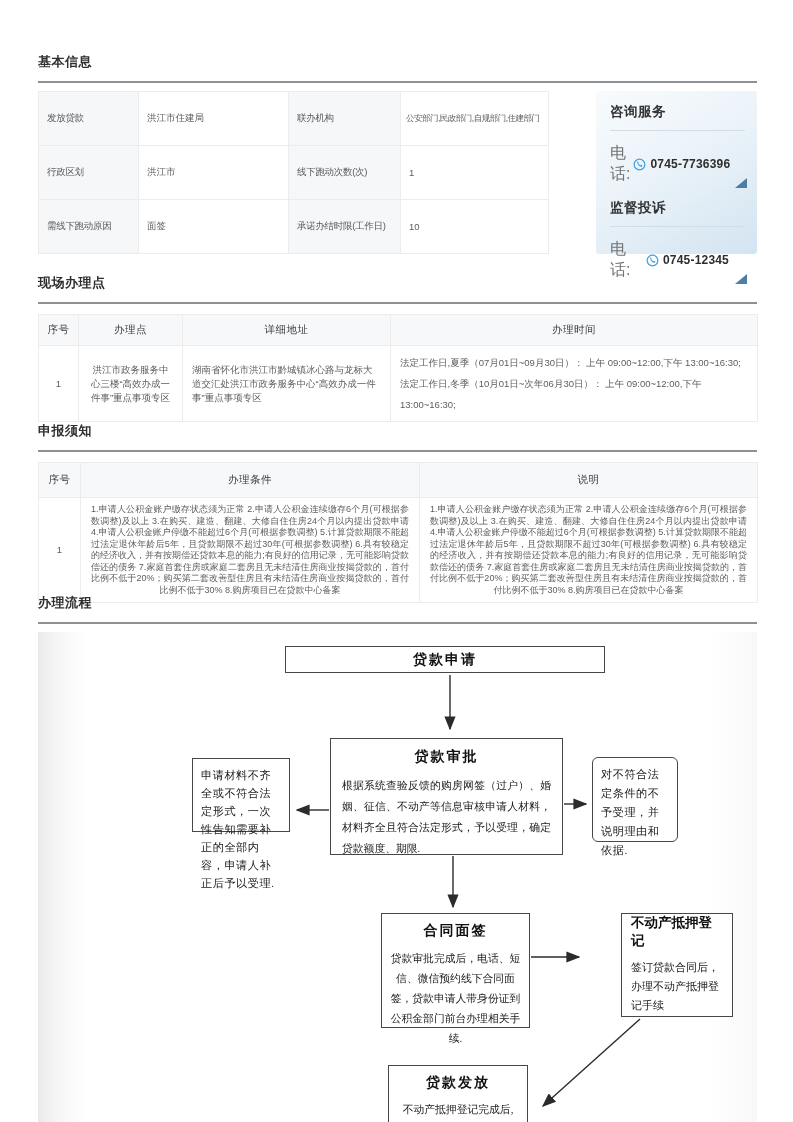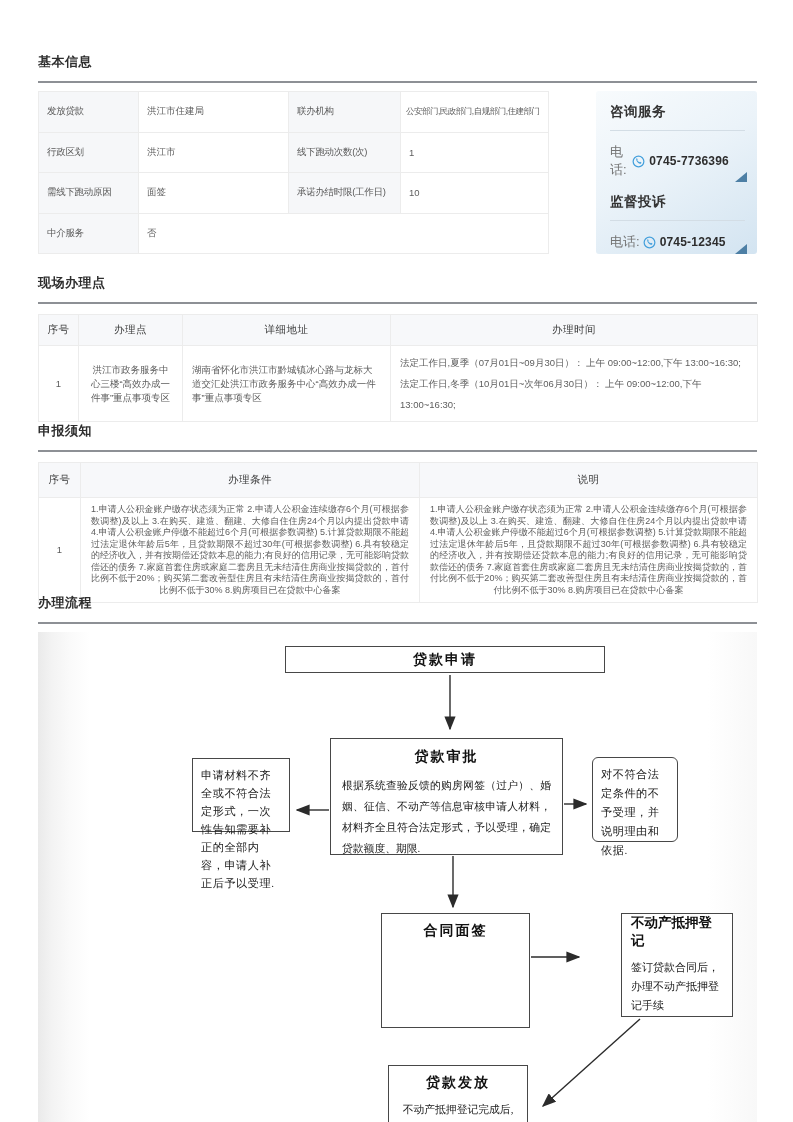--- a/index.html
+++ b/index.html
@@ -18,21 +18,21 @@
   .kv td.lbl{background:#f6f7f9;letter-spacing:-.3px;color:#595959;}
   .kv td.tight{font-size:8.5px;letter-spacing:-.5px;padding:0 5px;}
 
   
   .contact-card{width:161px;height:163px;border-radius:3px;box-sizing:border-box;
     background:linear-gradient(150deg,#f8fbfd 0%,#ebf3f9 45%,#d3e4f1 100%);
     padding:12px 10px 0 14px;}
   .card-title{font-size:13.5px;font-weight:bold;color:#333;margin:0;letter-spacing:.5px;}
   .card-divider{border-top:1px solid #d3dde5;margin:9px 2px 0 0;}
   .phone-row{display:flex;align-items:center;margin-top:12px;margin-bottom:14px;position:relative;padding-right:18px;}
-  .phone-label{font-size:13px;color:#737373;margin-right:3px;}
+  .phone-label{font-size:16px;color:#737373;margin-right:3px;}
   .phone-icon{width:13px;height:13px;margin-right:4px;flex:0 0 auto;}
   .phone-num{font-size:12px;font-weight:bold;color:#2d2d2d;letter-spacing:.2px;white-space:nowrap;}
   .fold{position:absolute;right:0;bottom:-3px;width:0;height:0;
         border-bottom:10px solid #4d7fa5;border-left:12px solid transparent;}
 
   
   table.grid{border-collapse:collapse;width:719px;table-layout:fixed;margin-top:10px;}
   .grid th{background:#f7f8fa;border:1px solid #ececec;font-size:10.5px;color:#3d3d3d;
            font-weight:500;height:28px;letter-spacing:.5px;}
   .grid td{border:1px solid #ececec;font-size:9.5px;color:#5d5d5d;padding:6px 9px;line-height:14px;
@@ -95,24 +95,20 @@
           <td>洪江市</td>
           <td class="lbl">线下跑动次数(次)</td>
           <td>1</td>
         </tr>
         <tr>
           <td class="lbl">需线下跑动原因</td>
           <td>面签</td>
           <td class="lbl">承诺办结时限(工作日)</td>
           <td>10</td>
         </tr>
-        <tr>
-          <td class="lbl">中介服务</td>
-          <td colspan="3">否</td>
-        </tr>
       </tbody>
         </table>
 
       <aside class="contact-card">
         <h3 class="card-title">咨询服务</h3>
         <div class="card-divider"></div>
         <div class="phone-row">
           <span class="phone-label">电话:</span>
           <svg class="phone-icon" viewBox="0 0 16 16">
             <circle cx="8" cy="8" r="6.6" fill="none" stroke="#45a0dc" stroke-width="1.5"></circle>
@@ -218,20 +214,21 @@
       <div class="fnode" id="n-left">
         <div class="fbody">申请材料不齐全或不符合法定形式，一次性告知需要补正的全部内容，申请人补正后予以受理.</div>
       </div>
 
       <div class="fnode" id="n-right">
         <div class="fbody">对不符合法定条件的不予受理，并说明理由和依据.</div>
       </div>
 
       <div class="fnode" id="n-contract">
         <span class="ftitle">合同面签</span>
+        <div class="fbody">贷款审批完成后，电话、短信、微信预约线下合同面签，贷款申请人带身份证到公积金部门前台办理相关手续.</div>
       </div>
 
       <div class="fnode" id="n-mortgage">
         <span class="ftitle">不动产抵押登记</span>
         <div class="fbody">签订贷款合同后，办理不动产抵押登记手续</div>
       </div>
 
       <div class="fnode" id="n-grant">
         <span class="ftitle">贷款发放</span>
         <div class="fbody">不动产抵押登记完成后, 公积金中心（委托银行）发放贷款</div>

